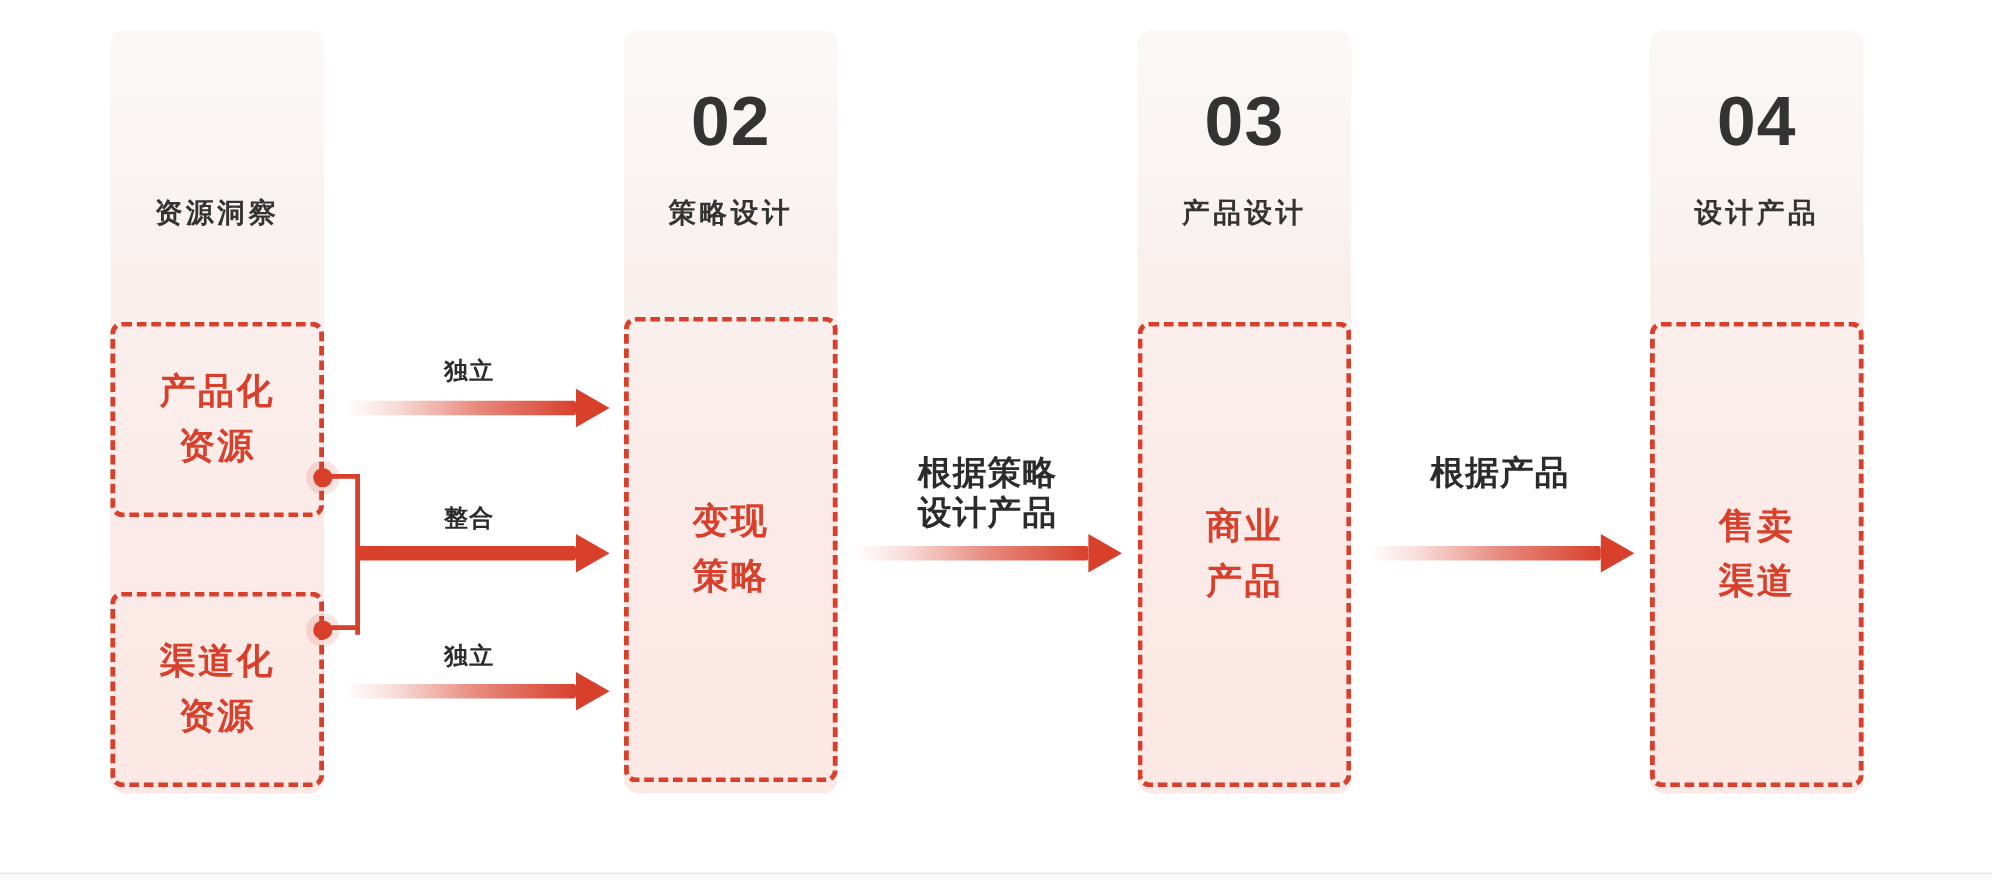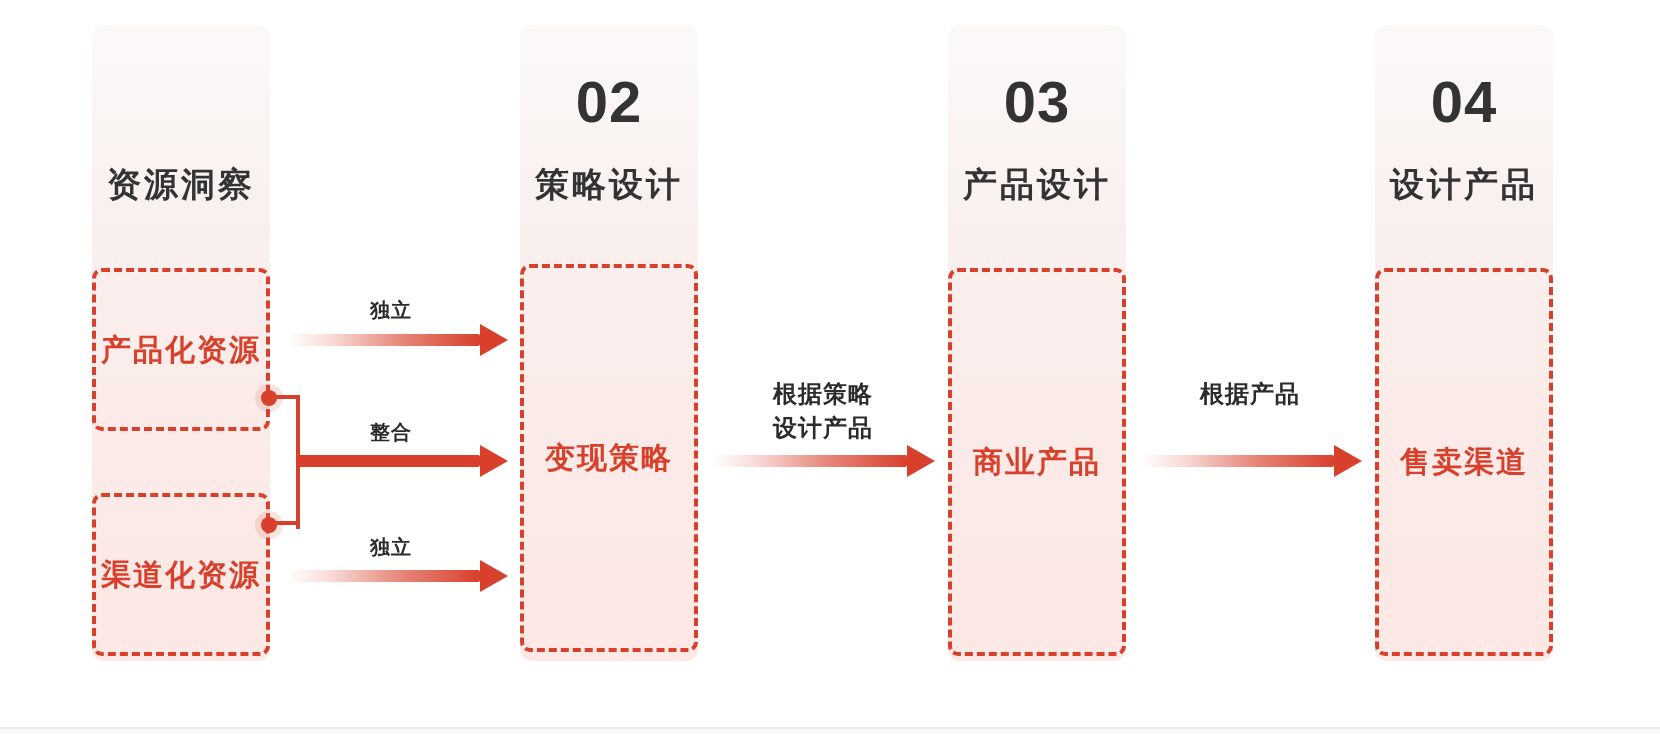--- a/index.html
+++ b/index.html
@@ -17,32 +17,32 @@
   .stage{position:relative;width:1660px;height:734px;background:#ffffff;overflow:hidden;}
 
   
   .band{position:absolute;top:25px;width:178px;height:636px;border-radius:12px;
         background:linear-gradient(180deg,var(--band-top) 0%,var(--band-mid) 32%,var(--band-low) 62%,var(--band-bottom) 100%);}
 
   
   .num{position:absolute;top:70px;width:178px;text-align:center;
        font-size:58px;font-weight:800;color:var(--ink);letter-spacing:1px;line-height:1.1;}
   .ttl{position:absolute;top:164px;width:178px;text-align:center;
-       font-size:34px;font-weight:700;color:var(--ink);letter-spacing:3px;line-height:1.2;}
+       font-size:23px;font-weight:700;color:var(--ink);letter-spacing:3px;line-height:1.2;}
 
   
   .dbox{position:absolute;width:178px;border:4px dashed var(--red);border-radius:10px;
         display:flex;align-items:center;justify-content:center;background:transparent;}
-  .dbox .lbl{display:flex;flex-direction:row;text-align:center;
+  .dbox .lbl{display:flex;flex-direction:column;text-align:center;
              font-size:30px;font-weight:700;color:var(--red);line-height:46px;letter-spacing:2px;font-family:Liberation Serif, serif;}
 
   
   .clabel{position:absolute;text-align:center;font-size:20px;font-weight:700;
           color:var(--label-ink);line-height:30px;letter-spacing:1px;}
-  .clabel2{position:absolute;text-align:center;font-size:24px;font-weight:700;
+  .clabel2{position:absolute;text-align:center;font-size:28px;font-weight:700;
            color:var(--label-ink);line-height:34px;letter-spacing:1px;}
 
   
   .shaft{position:absolute;height:12px;border-radius:2px;}
   .shaft.grad{background:linear-gradient(90deg,rgba(216,64,44,0) 0%,rgba(216,64,44,0.18) 22%,rgba(216,64,44,0.62) 58%,var(--red) 100%);}
   .shaft.solid{background:var(--red);}
   
   .head{position:absolute;width:0;height:0;
         border-top:16px solid transparent;border-bottom:16px solid transparent;
         border-left:28px solid var(--red);}

